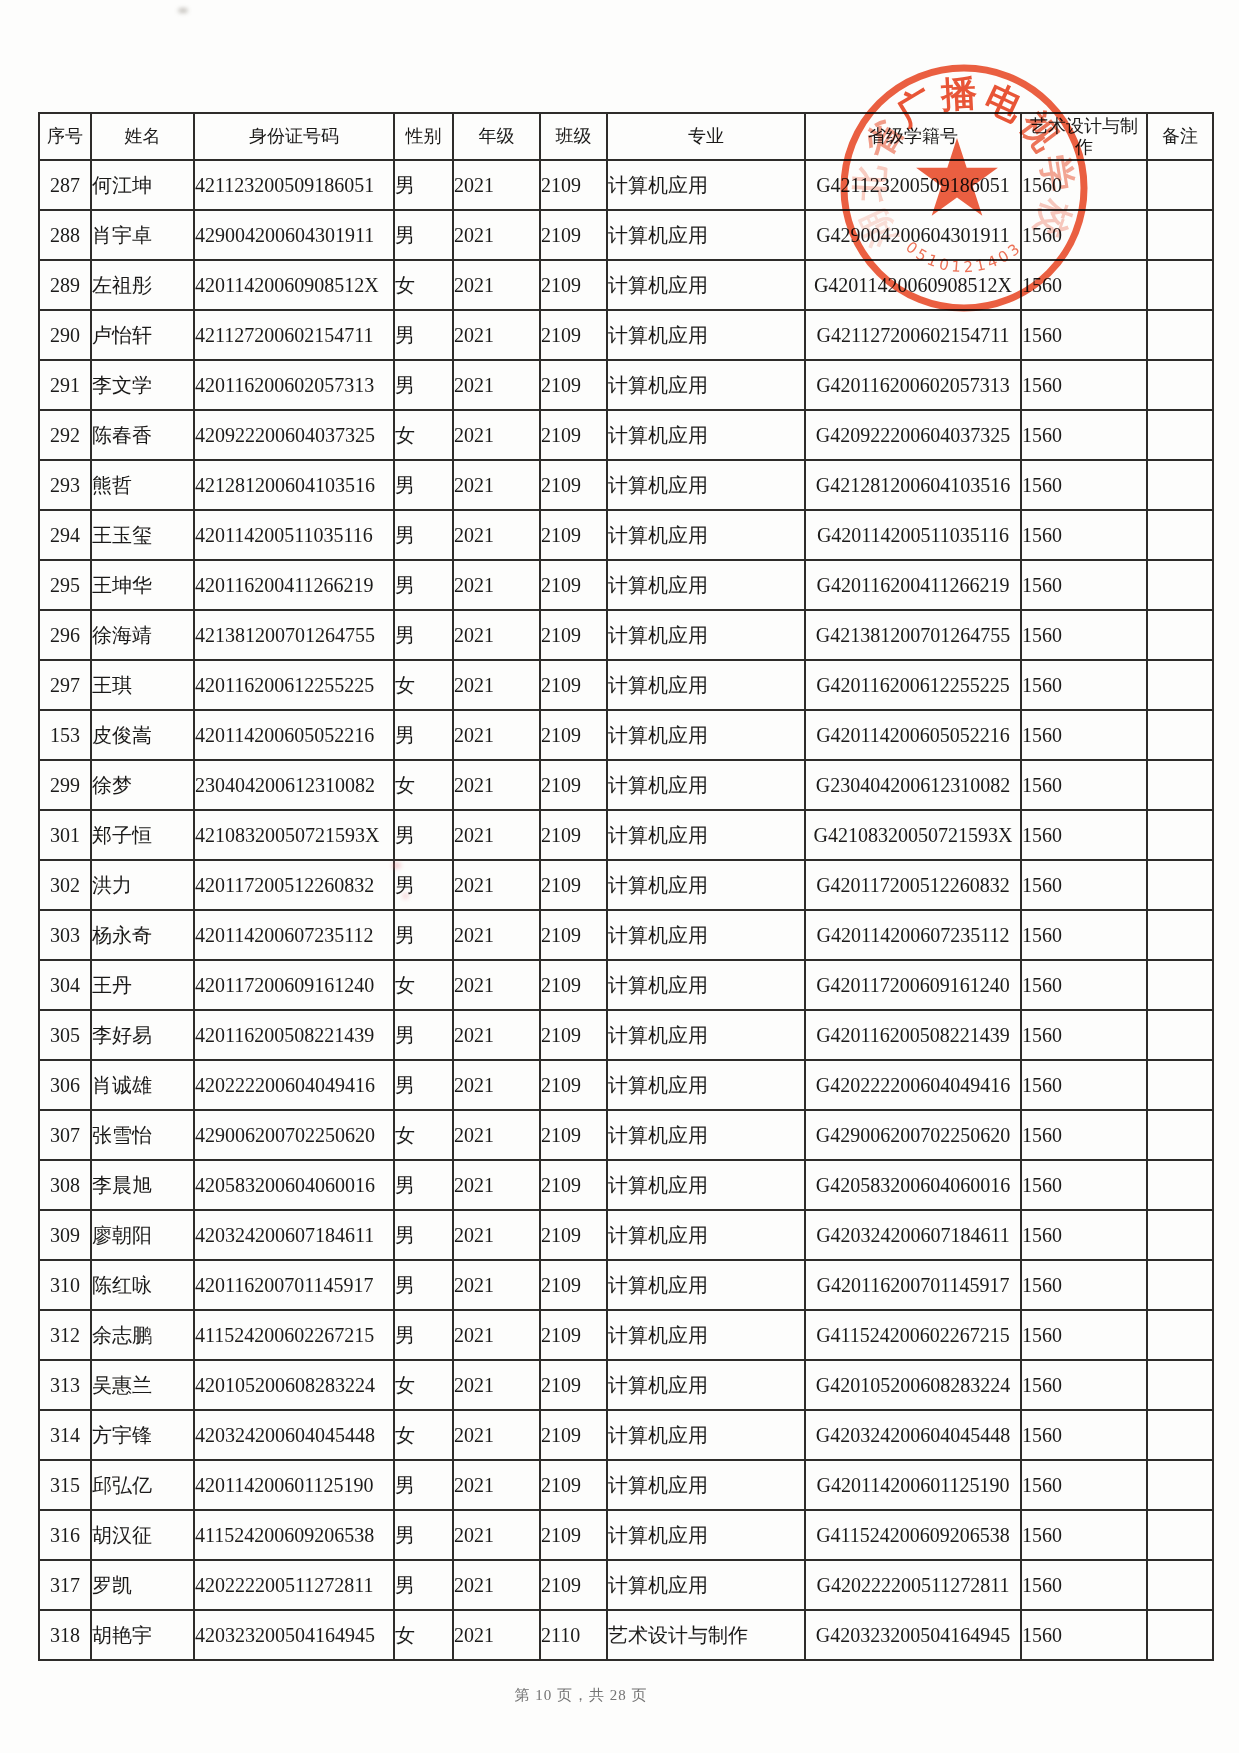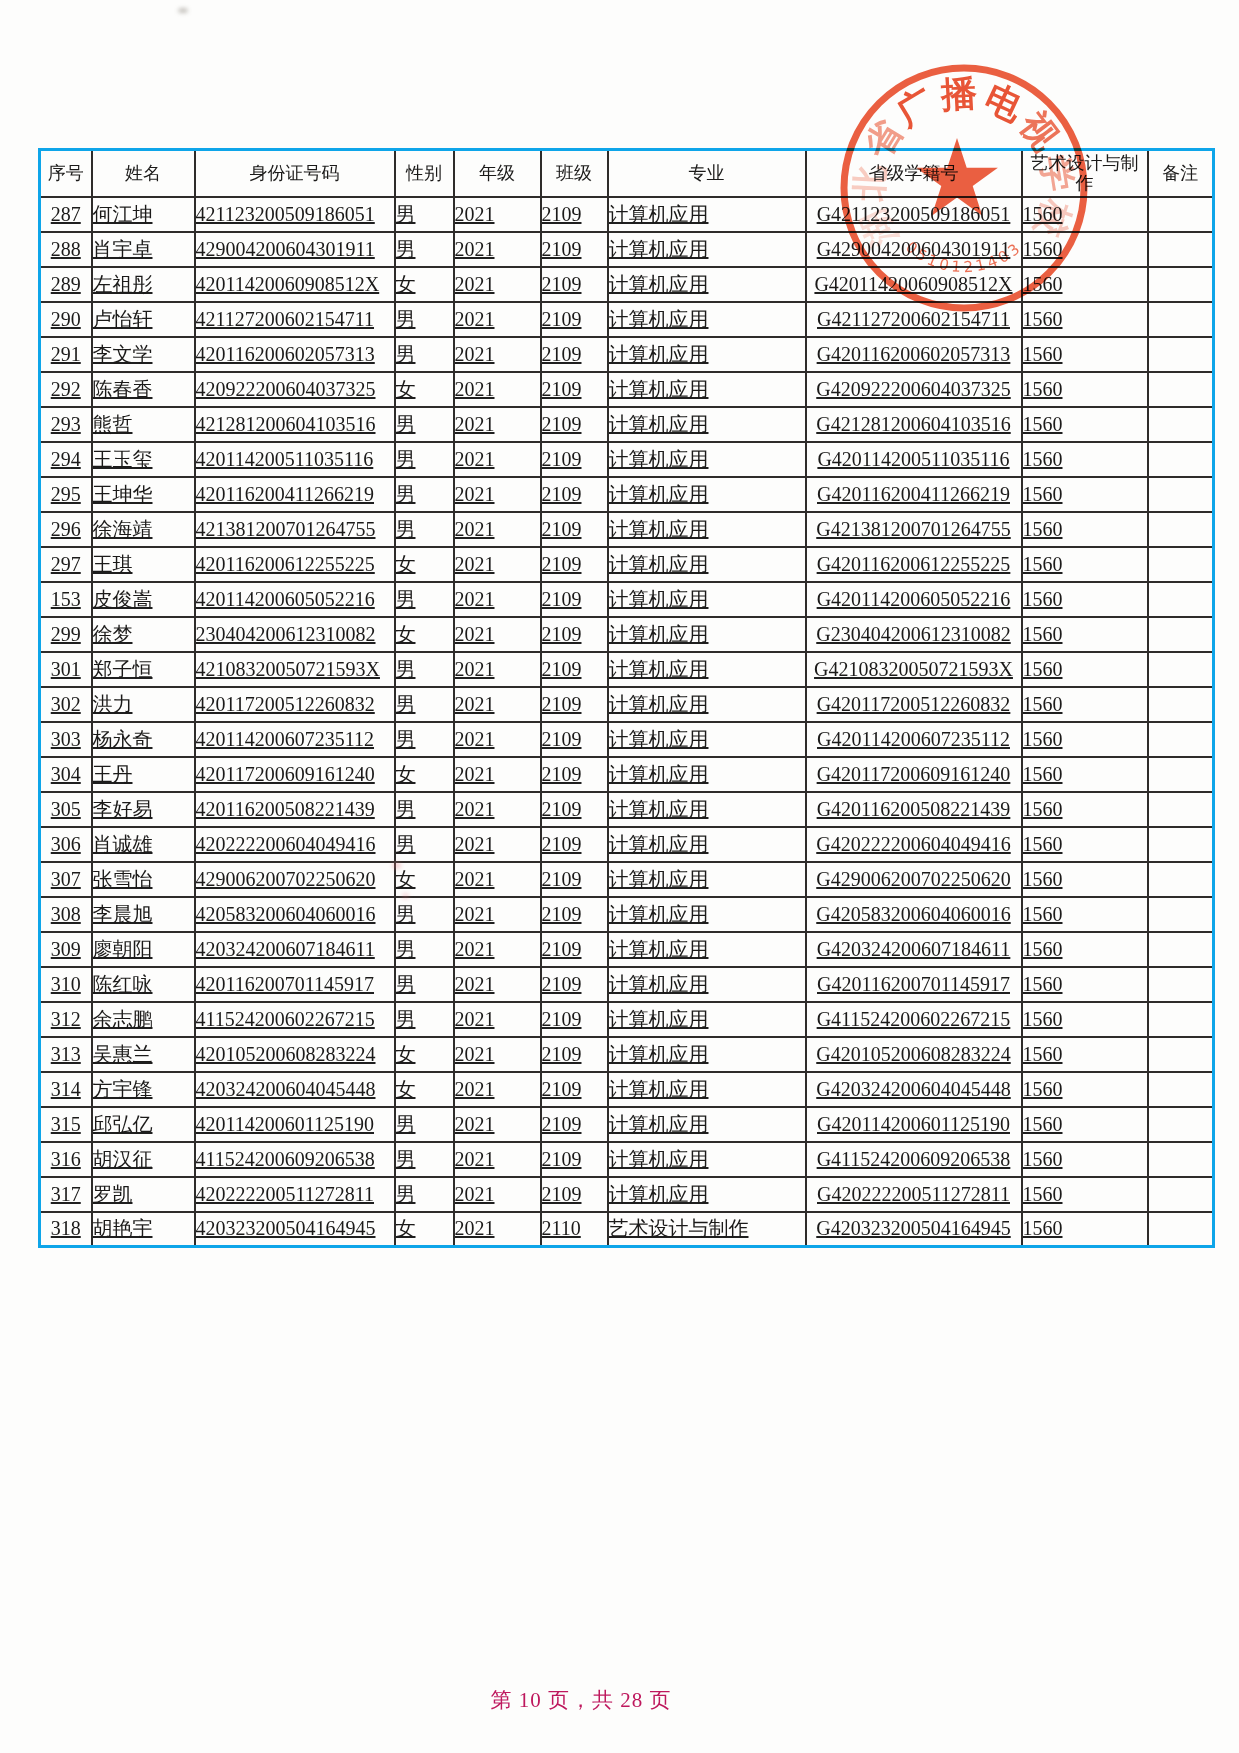--- a/index.html
+++ b/index.html
@@ -21,43 +21,43 @@
   }
   table.roster th, table.roster td{
     border:2px solid #2e2c2a;
     padding:0;
     font-size:20px;
     color:#1b1a19;
     vertical-align:middle;
     white-space:nowrap;
     overflow:hidden;
   }
-  table.roster{border:3px solid #0ea5e9;margin-top:36px;}
+  table.roster{border:1px solid #0ea5e9;}
   table.roster thead tr{height:47px;}
-  table.roster tbody tr{height:35px;text-decoration:underline;}
+  table.roster tbody tr{height:50px;}
   table.roster th{
     font-size:18px;
     font-weight:normal;
     text-align:center;
     line-height:1.15;
     white-space:normal;
   }
   
   col.c0{width:52px}  col.c1{width:103px} col.c2{width:200px}
   col.c3{width:59px}  col.c4{width:87px}  col.c5{width:67px}
   col.c6{width:198px} col.c7{width:216px} col.c8{width:126px}
   col.c9{width:66px}
   
   td.a-center{text-align:center;}
   td.a-left{text-align:left;padding-left:8px;}
   td.a-left-sm{text-align:center;padding-left:4px;}
   
   .footer{
     position:absolute;left:0;top:1686px;width:1162px;
-    text-align:center;font-size:21px;color:#be185d;
+    text-align:center;font-size:15px;color:#737373;
     letter-spacing:1px;
   }
   
   svg.stamp{
     position:absolute;left:834px;top:57px;
     mix-blend-mode:multiply;
     opacity:.93;
     pointer-events:none;
   }
   

